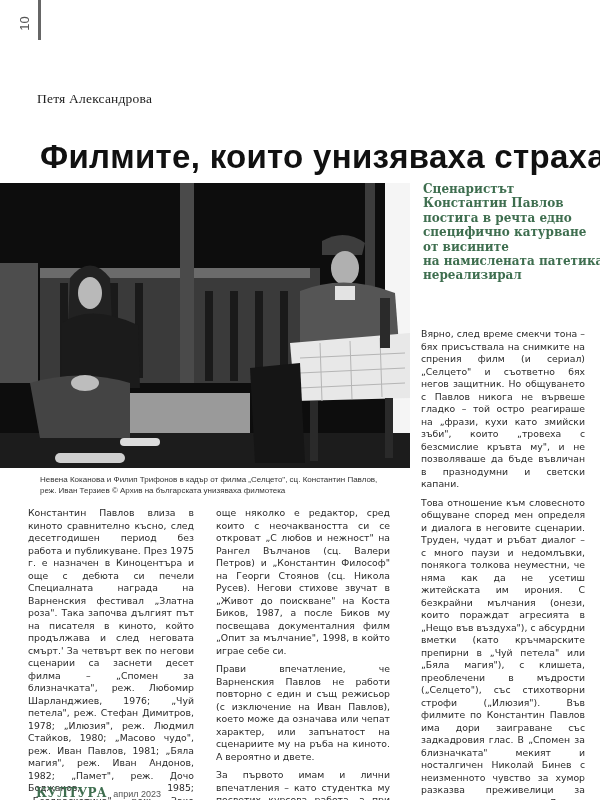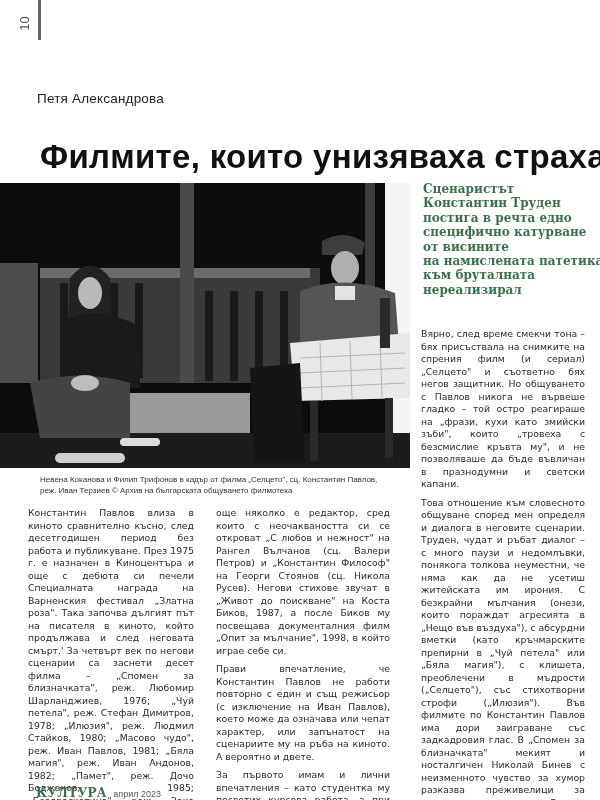--- a/index.html
+++ b/index.html
@@ -11,21 +11,21 @@
       position: absolute; left: 16px; top: 6px; width: 14px; height: 34px;
       font-family: "Liberation Sans", sans-serif; font-size: 13px; color: #555;
     }
     .page-number span {
       position: absolute; left: -4px; top: 10px; transform: rotate(-90deg); transform-origin: center;
       display: block; width: 24px; text-align: center;
     }
     .page-rule { position: absolute; left: 38px; top: 0; width: 3px; height: 40px; background: #666; }
     .author {
       position: absolute; left: 37px; top: 91px;
-      font-family: Liberation Sans, sans-serif; font-size: 13.5px; color: #222; letter-spacing: 0.2px;
+      font-family: Liberation Serif, serif; font-size: 13.5px; color: #222; letter-spacing: 0.2px;
     }
     .title {
       position: absolute; left: 40px; top: 138px; white-space: nowrap;
       font-family: "Liberation Sans", sans-serif; font-weight: bold; font-size: 33px; color: #111;
       letter-spacing: 0.3px;
     }
     .photo {
       position: absolute; left: 0; top: 183px; width: 410px; height: 285px; overflow: hidden;
       background: #0e0e0e;
     }
@@ -119,41 +119,40 @@
     </g>
     <rect x="380" y="115" width="10" height="50" fill="#2a2a2a"></rect>
     <rect x="310" y="218" width="8" height="60" fill="#2a2a2a"></rect>
     <rect x="385" y="215" width="8" height="60" fill="#2a2a2a"></rect>
     <path d="M250 185 L300 180 L305 280 L255 280 Z" fill="#151515"></path>
   </svg>
 </div>
 
 <div class="pullquote">
   <div>Сценаристът</div>
-  <div>Константин Труден</div>
+  <div>Константин Павлов</div>
   <div>постига в речта едно</div>
   <div>специфично катурване</div>
   <div>от висините</div>
   <div>на намислената патетика</div>
-  <div>към бруталната</div>
   <div>нереализирал</div>
 </div>
 
 <div class="caption">
   <div>Невена Коканова и Филип Трифонов в кадър от филма „Селцето", сц. Константин Павлов,</div>
-  <div>реж. Иван Терзиев © Архив на българската общуването филмотека</div>
+  <div>реж. Иван Терзиев © Архив на българската унизяваха филмотека</div>
 </div>
 
 <div class="col col-1">
   <p>Константин Павлов влиза в киното сравнително късно, след десетгодишен период без работа и публикуване. През 1975 г. е назначен в Киноцентъра и още с дебюта си печели Специалната награда на Варненския фестивал „Златна роза". Така започва дългият път на писателя в киното, който продължава и след неговата смърт.' За четвърт век по негови сценарии са заснети десет филма – „Спомен за близначката", реж. Любомир Шарланджиев, 1976; „Чуй петела", реж. Стефан Димитров, 1978; „Илюзия", реж. Людмил Стайков, 1980; „Масово чудо", реж. Иван Павлов, 1981; „Бяла магия", реж. Иван Андонов, 1982; „Памет", реж. Дочо Боджаков, 1985; „Бездраскотина", реж. Зако Хеския, 1989; „Селцето", реж. Иван Терзиев, 1978–1990; „Нещо във въздуха", реж. Петър Попзлатев, 1993, и „Съдбата като плъх", реж. Иван Павлов, 2001. И на</p>
 </div>
 
 <div class="col col-2">
   <p>още няколко е редактор, сред които с неочакваността си се откроват „С любов и нежност" на Рангел Вълчанов (сц. Валери Петров) и „Константин Философ" на Георги Стоянов (сц. Никола Русев). Негови стихове звучат в „Живот до поискване" на Коста Биков, 1987, а после Биков му посвещава документалния филм „Опит за мълчание", 1998, в който играе себе си.</p>
-  <p>Прави впечатление, че Константин Павлов не работи повторно с един и същ режисьор (с изключение на Иван Павлов), което може да означава или чепат характер, или запънатост на сценариите му на ръба на киното. А вероятно и двете.</p>
+  <p>Прави впечатление, че Варненския Павлов не работи повторно с един и същ режисьор (с изключение на Иван Павлов), което може да означава или чепат характер, или запънатост на сценариите му на ръба на киното. А вероятно и двете.</p>
   <p>За първото имам и лични впечатления – като студентка му посветих курсова работа, а при запознаването Константин Павлов без особена деликатност ме отблъсна за разговор.</p>
 </div>
 
 <div class="col col-3">
   <p>Вярно, след време смекчи тона – бях присъствала на снимките на спрения филм (и сериал) „Селцето" и съответно бях негов защитник. Но общуването с Павлов никога не вървеше гладко – той остро реагираше на „фрази, кухи като змийски зъби", които „тровеха с безсмислие кръвта му", и не позволяваше да бъде въвличан в празнодумни и светски капани.</p>
   <p>Това отношение към словесното общуване според мен определя и диалога в неговите сценарии. Труден, чудат и ръбат диалог – с много паузи и недомлъвки, понякога толкова неуместни, че няма как да не усетиш житейската им ирония. С безкрайни мълчания (онези, които пораждат агресията в „Нещо във въздуха"), с абсурдни вметки (като кръчмарските препирни в „Чуй петела" или „Бяла магия"), с клишета, преоблечени в мъдрости („Селцето"), със стихотворни строфи („Илюзия"). Във филмите по Константин Павлов има дори заиграване със задкадровия глас. В „Спомен за близначката" мекият и носталгичен Николай Бинев с неизменното чувство за хумор разказва преживелици за селския живот около Девети септември. Има и смело директно обръщане към публиката на героя в „Масово чудо" – все със същата ирония, но този път отстранението не се определя от изминалото време, а от позицията на нереализирал се режисьор. Сценаристът постига в речта едно специфично катурване от висините</p>
 </div>
 
 <div class="footer">
   <span class="brand">КУЛТУРА</span>

